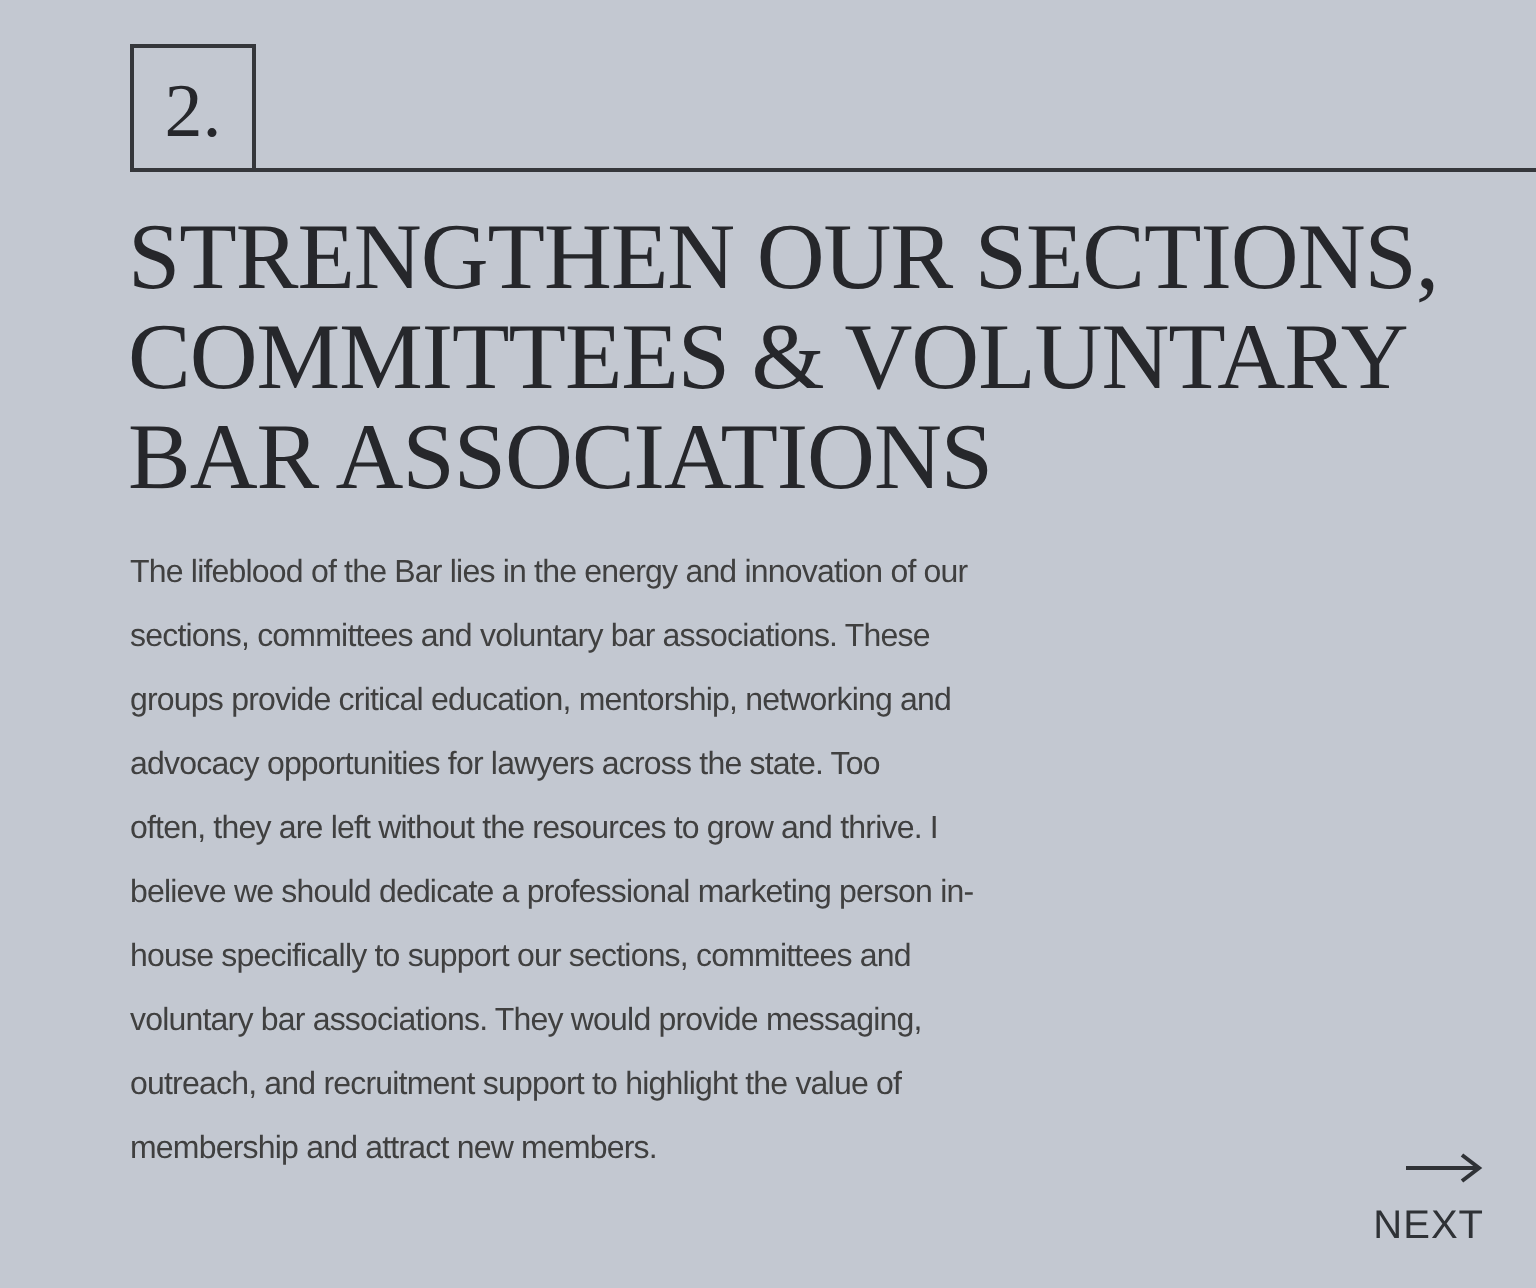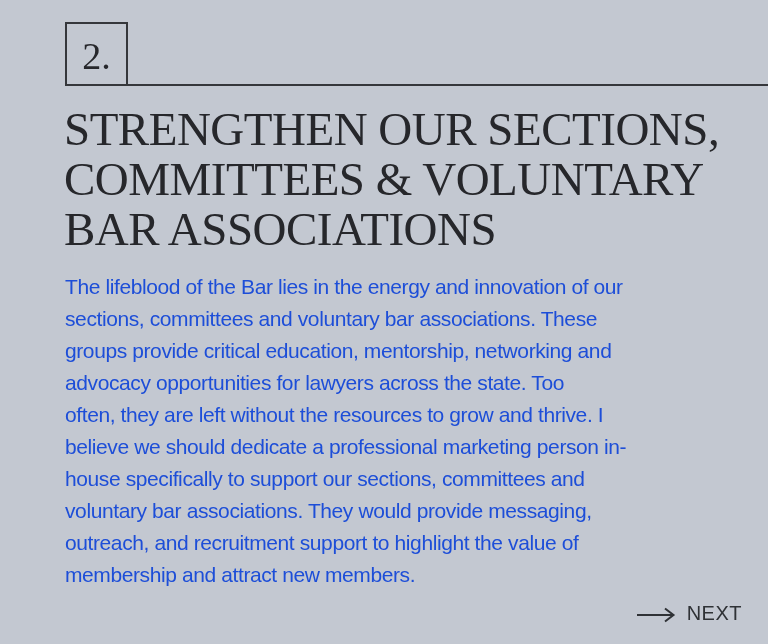--- a/index.html
+++ b/index.html
@@ -55,33 +55,33 @@
     color: #26272b;
     white-space: pre-line;
   }
 
   .body-text {
     position: absolute;
     left: 65px;
     top: 271px;
     margin: 0;
     width: 650px;
-    font-size: 21px;
+    font-size: 16px;
     line-height: 32px;
     letter-spacing: -0.4px;
-    color: #1d4ed8;
+    color: #404040;
     white-space: pre-line;
   }
 
   .next {
     position: absolute;
     right: 26px;
     bottom: 21px;
     display: flex;
-    flex-direction: row;
+    flex-direction: column;
     align-items: flex-end;
     gap: 11px;
     cursor: pointer;
     color: #2f3236;
   }
   .next .arrow-wrap { display: block; height: 16px; }
   .next .next-label {
     font-size: 20px;
     letter-spacing: 0.5px;
     line-height: 1;

